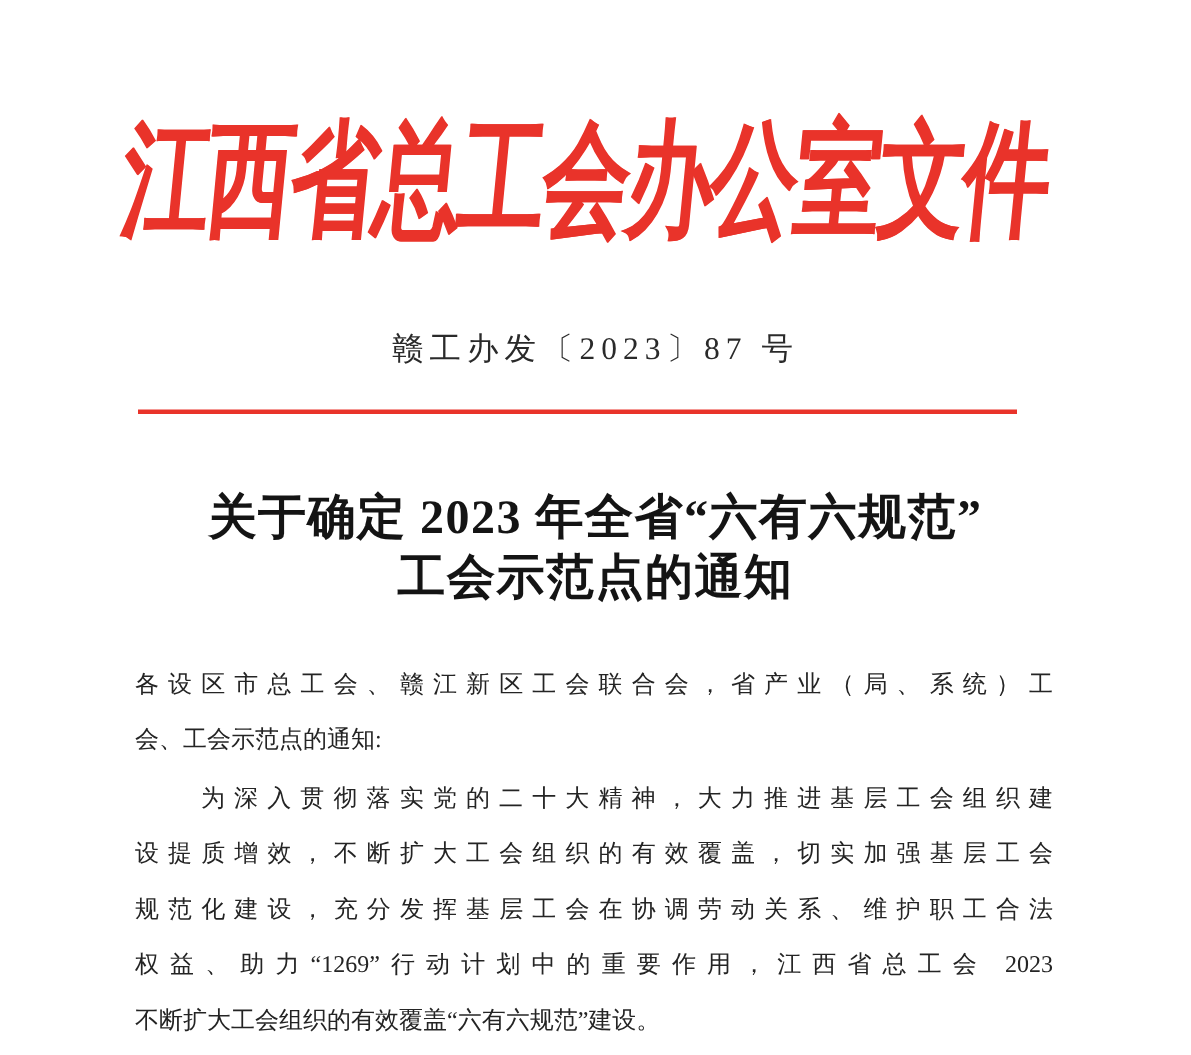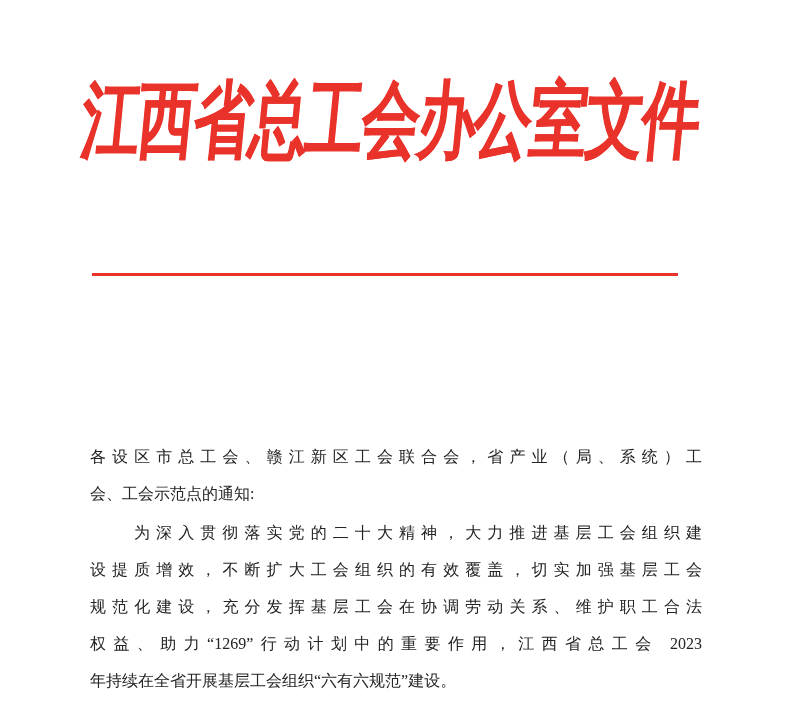--- a/index.html
+++ b/index.html
@@ -96,27 +96,32 @@
 </style>
 </head>
 <body>
 
 <div class="page">
 
   <div class="red-title-wrap">
     <span class="red-title">江西省总工会办公室文件</span>
   </div>
 
+  <div class="doc-number">赣工办发〔2023〕87 号</div>
 
   <div class="red-rule"></div>
 
+  <div class="doc-title">
+    <div>关于确定 2023 年全省“六有六规范”</div>
+    <div>工会示范点的通知</div>
+  </div>
 
   <div class="body-text">
     <div class="line just">各设区市总工会、赣江新区工会联合会，省产业（局、系统）工</div>
     <div class="line">会、工会示范点的通知:</div>
     <div class="line just indent para-start">为深入贯彻落实党的二十大精神，大力推进基层工会组织建</div>
     <div class="line just">设提质增效，不断扩大工会组织的有效覆盖，切实加强基层工会</div>
     <div class="line just">规范化建设，充分发挥基层工会在协调劳动关系、维护职工合法</div>
     <div class="line just">权益、助力“1269”行动计划中的重要作用，江西省总工会 2023</div>
-    <div class="line">年持续在全省开展基层工会组织“六有六规范”建设。</div>
+    <div class="line">不断扩大工会组织的有效覆盖“六有六规范”建设。</div>
   </div>
 
 </div>
 
 </body></html>

